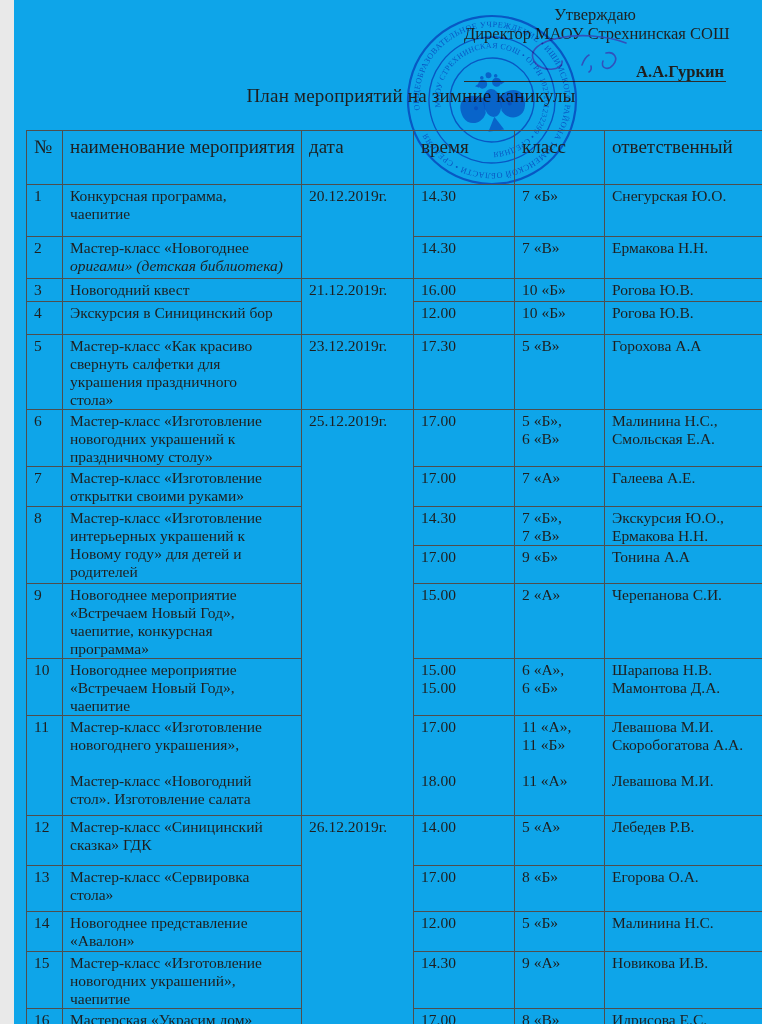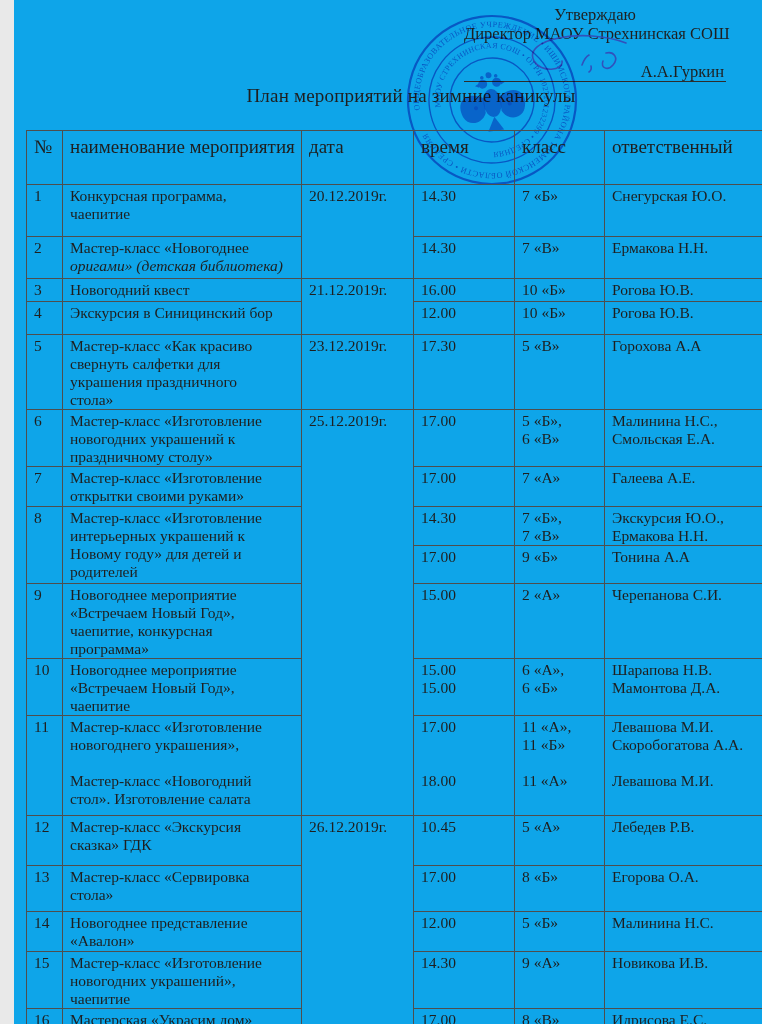--- a/index.html
+++ b/index.html
@@ -17,20 +17,21 @@
   .approval{
     position:absolute;top:5px;left:450px;width:262px;
     font-size:16.5px;line-height:19px;
   }
   .approval .approve-word{text-align:center;}
   .approval .director-line{white-space:nowrap;}
   .sig-line{
     position:relative;height:38px;
     border-bottom:1px solid #2d2d2d;
     text-align:right;
+    font-weight:bold;
   }
   .sig-line .director-name{position:absolute;right:2px;bottom:0;}
   .signature-svg{position:absolute;right:58px;top:-14px;pointer-events:none;}
   .date-line{text-align:right;margin-top:1px;letter-spacing:.3px;}
 
   
   .title{
     position:absolute;top:85px;left:0;right:0;
     margin:0;padding-left:32px;
     text-align:center;
@@ -272,24 +273,24 @@
 
 11 «А»</td>
         <td>Левашова М.И.
 Скоробогатова А.А.
 
 Левашова М.И.</td>
       </tr>
 
       <tr style="height:50px">
         <td class="c-num">12</td>
-        <td>Мастер-класс «Экскурсия
+        <td>Мастер-класс «Синицинский
 сказка» ГДК</td>
         <td class="c-date" rowspan="5">26.12.2019г.</td>
-        <td>10.45</td>
+        <td>14.00</td>
         <td>5 «А»</td>
         <td>Лебедев Р.В.</td>
       </tr>
 
       <tr style="height:46px">
         <td class="c-num">13</td>
         <td>Мастер-класс «Сервировка
 стола»</td>
         <td class="va-bottom">17.00</td>
         <td>8 «Б»</td>

